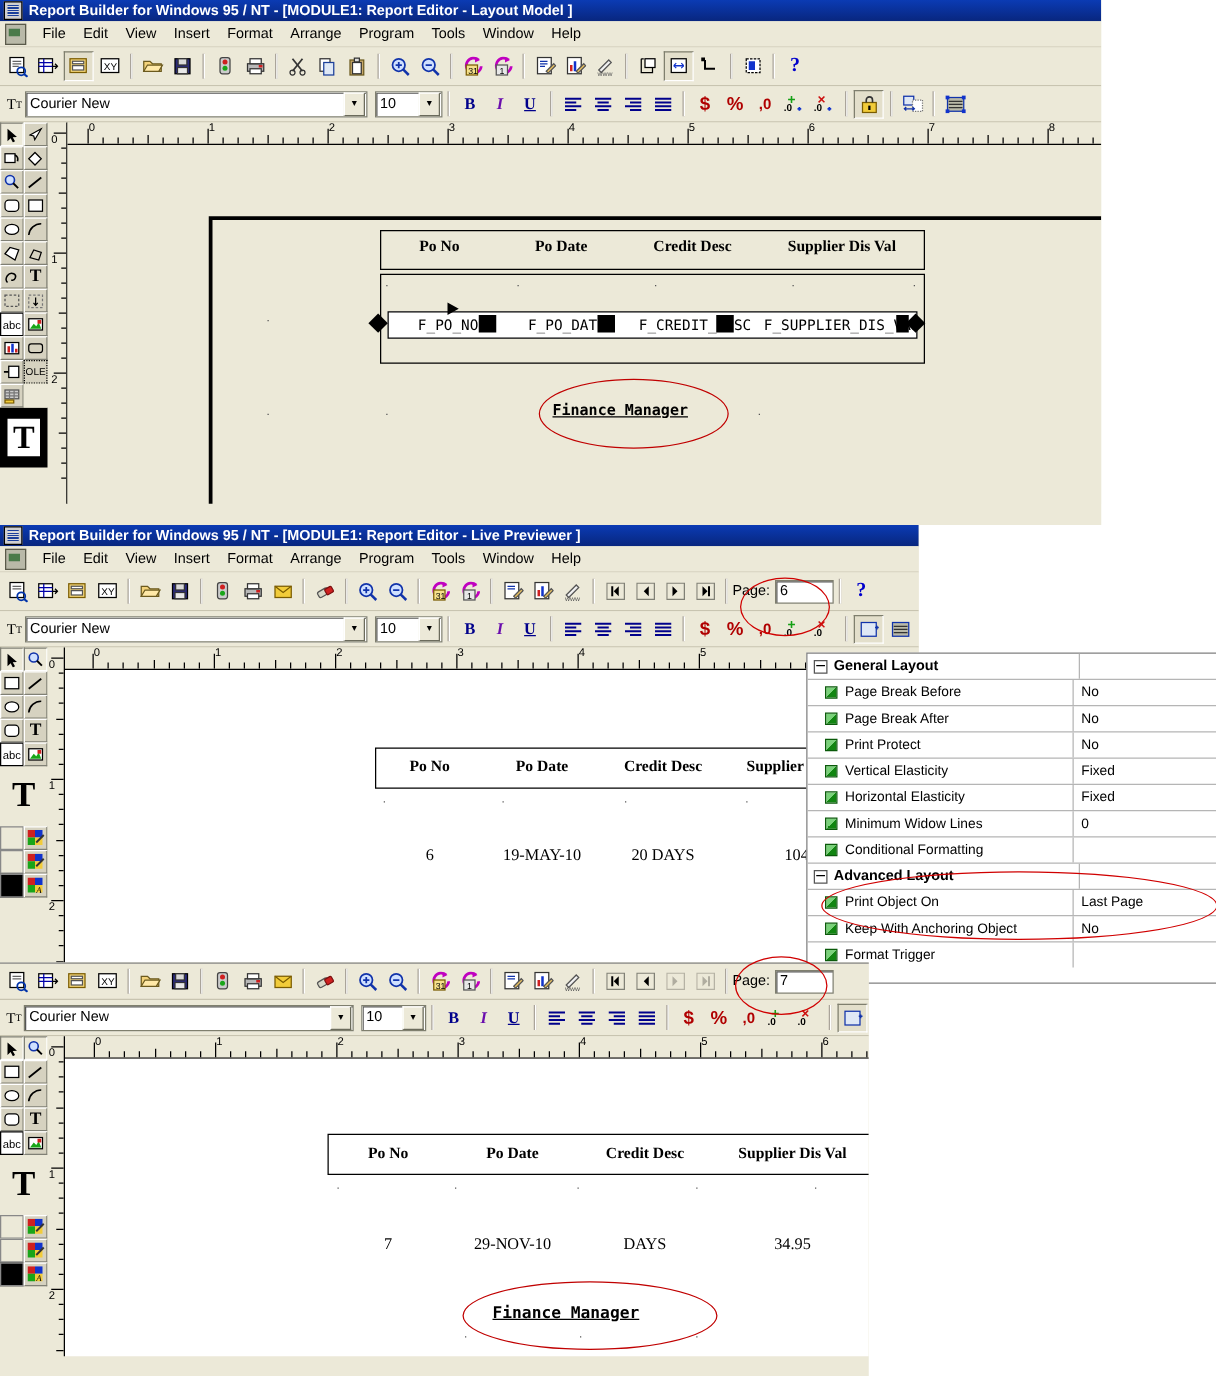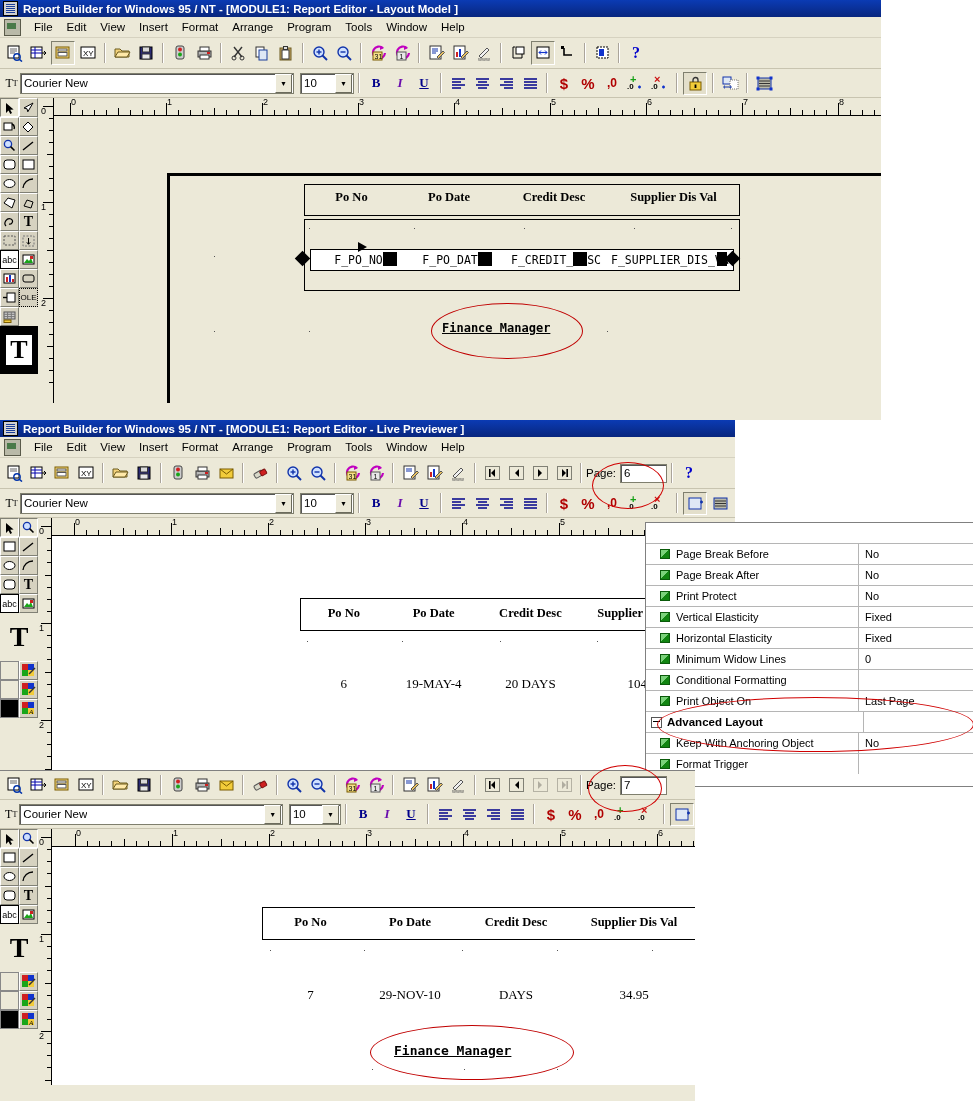--- a/index.html
+++ b/index.html
@@ -1134,34 +1134,38 @@
           <span style="width:129px">Supplier Dis Val</span>
         </div>
         <div class="dot" style="left:255px;top:105px;"></div>
         <div class="dot" style="left:350px;top:105px;"></div>
         <div class="dot" style="left:448px;top:105px;"></div>
         <div class="dot" style="left:545px;top:105px;"></div>
 
         <div style="position:absolute;left:248px;top:140px;width:400px;display:flex;
                     font-family:'Liberation Serif',serif;font-size:13px;">
           <span style="width:95px;text-align:center">6</span>
-          <span style="width:100px;text-align:center">19-MAY-4</span>
+          <span style="width:100px;text-align:center">19-MAY-10</span>
           <span style="width:110px;text-align:center">20 DAYS</span>
           <span style="width:129px;text-align:center">1045</span>
         </div>
       </div>
     </div>
   </div>
 </div>
 
 <div class="redellipse" style="left:592px;top:462px;width:70px;height:45px;"></div>
 
 <div class="props" style="left:645px;top:522px;width:327px;height:263px;">
 
   <div class="prow grp">
+    <div class="pname">
+        <span class="minus"></span>
+      <span>General Layout</span>
+      </div>
     <div class="pval"></div>
   </div>
 
   <div class="prow">
     <div class="pname">
         <span class="greensq"></span>
       <span>Page Break Before</span>
       </div>
     <div class="pval">No</div>
   </div>
@@ -1201,34 +1205,34 @@
     <div class="pval">0</div>
   </div>
   <div class="prow">
     <div class="pname">
         <span class="greensq"></span>
       <span>Conditional Formatting</span>
       </div>
     <div class="pval"></div>
   </div>
 
+  <div class="prow grp">
+    <div class="pname">
+        <span class="minus"></span>
+      <span>Advanced Layout</span>
+      </div>
+    <div class="pval"></div>
+  </div>
+
   <div class="prow">
     <div class="pname">
         <span class="greensq"></span>
       <span>Print Object On</span>
       </div>
     <div class="pval">Last Page</div>
-  </div>
-
-  <div class="prow grp">
-    <div class="pname">
-        <span class="minus"></span>
-      <span>Advanced Layout</span>
-      </div>
-    <div class="pval"></div>
   </div>
   <div class="prow">
     <div class="pname">
         <span class="greensq"></span>
       <span>Keep With Anchoring Object</span>
       </div>
     <div class="pval">No</div>
   </div>
   <div class="prow" style="border-bottom:none;">
     <div class="pname">

